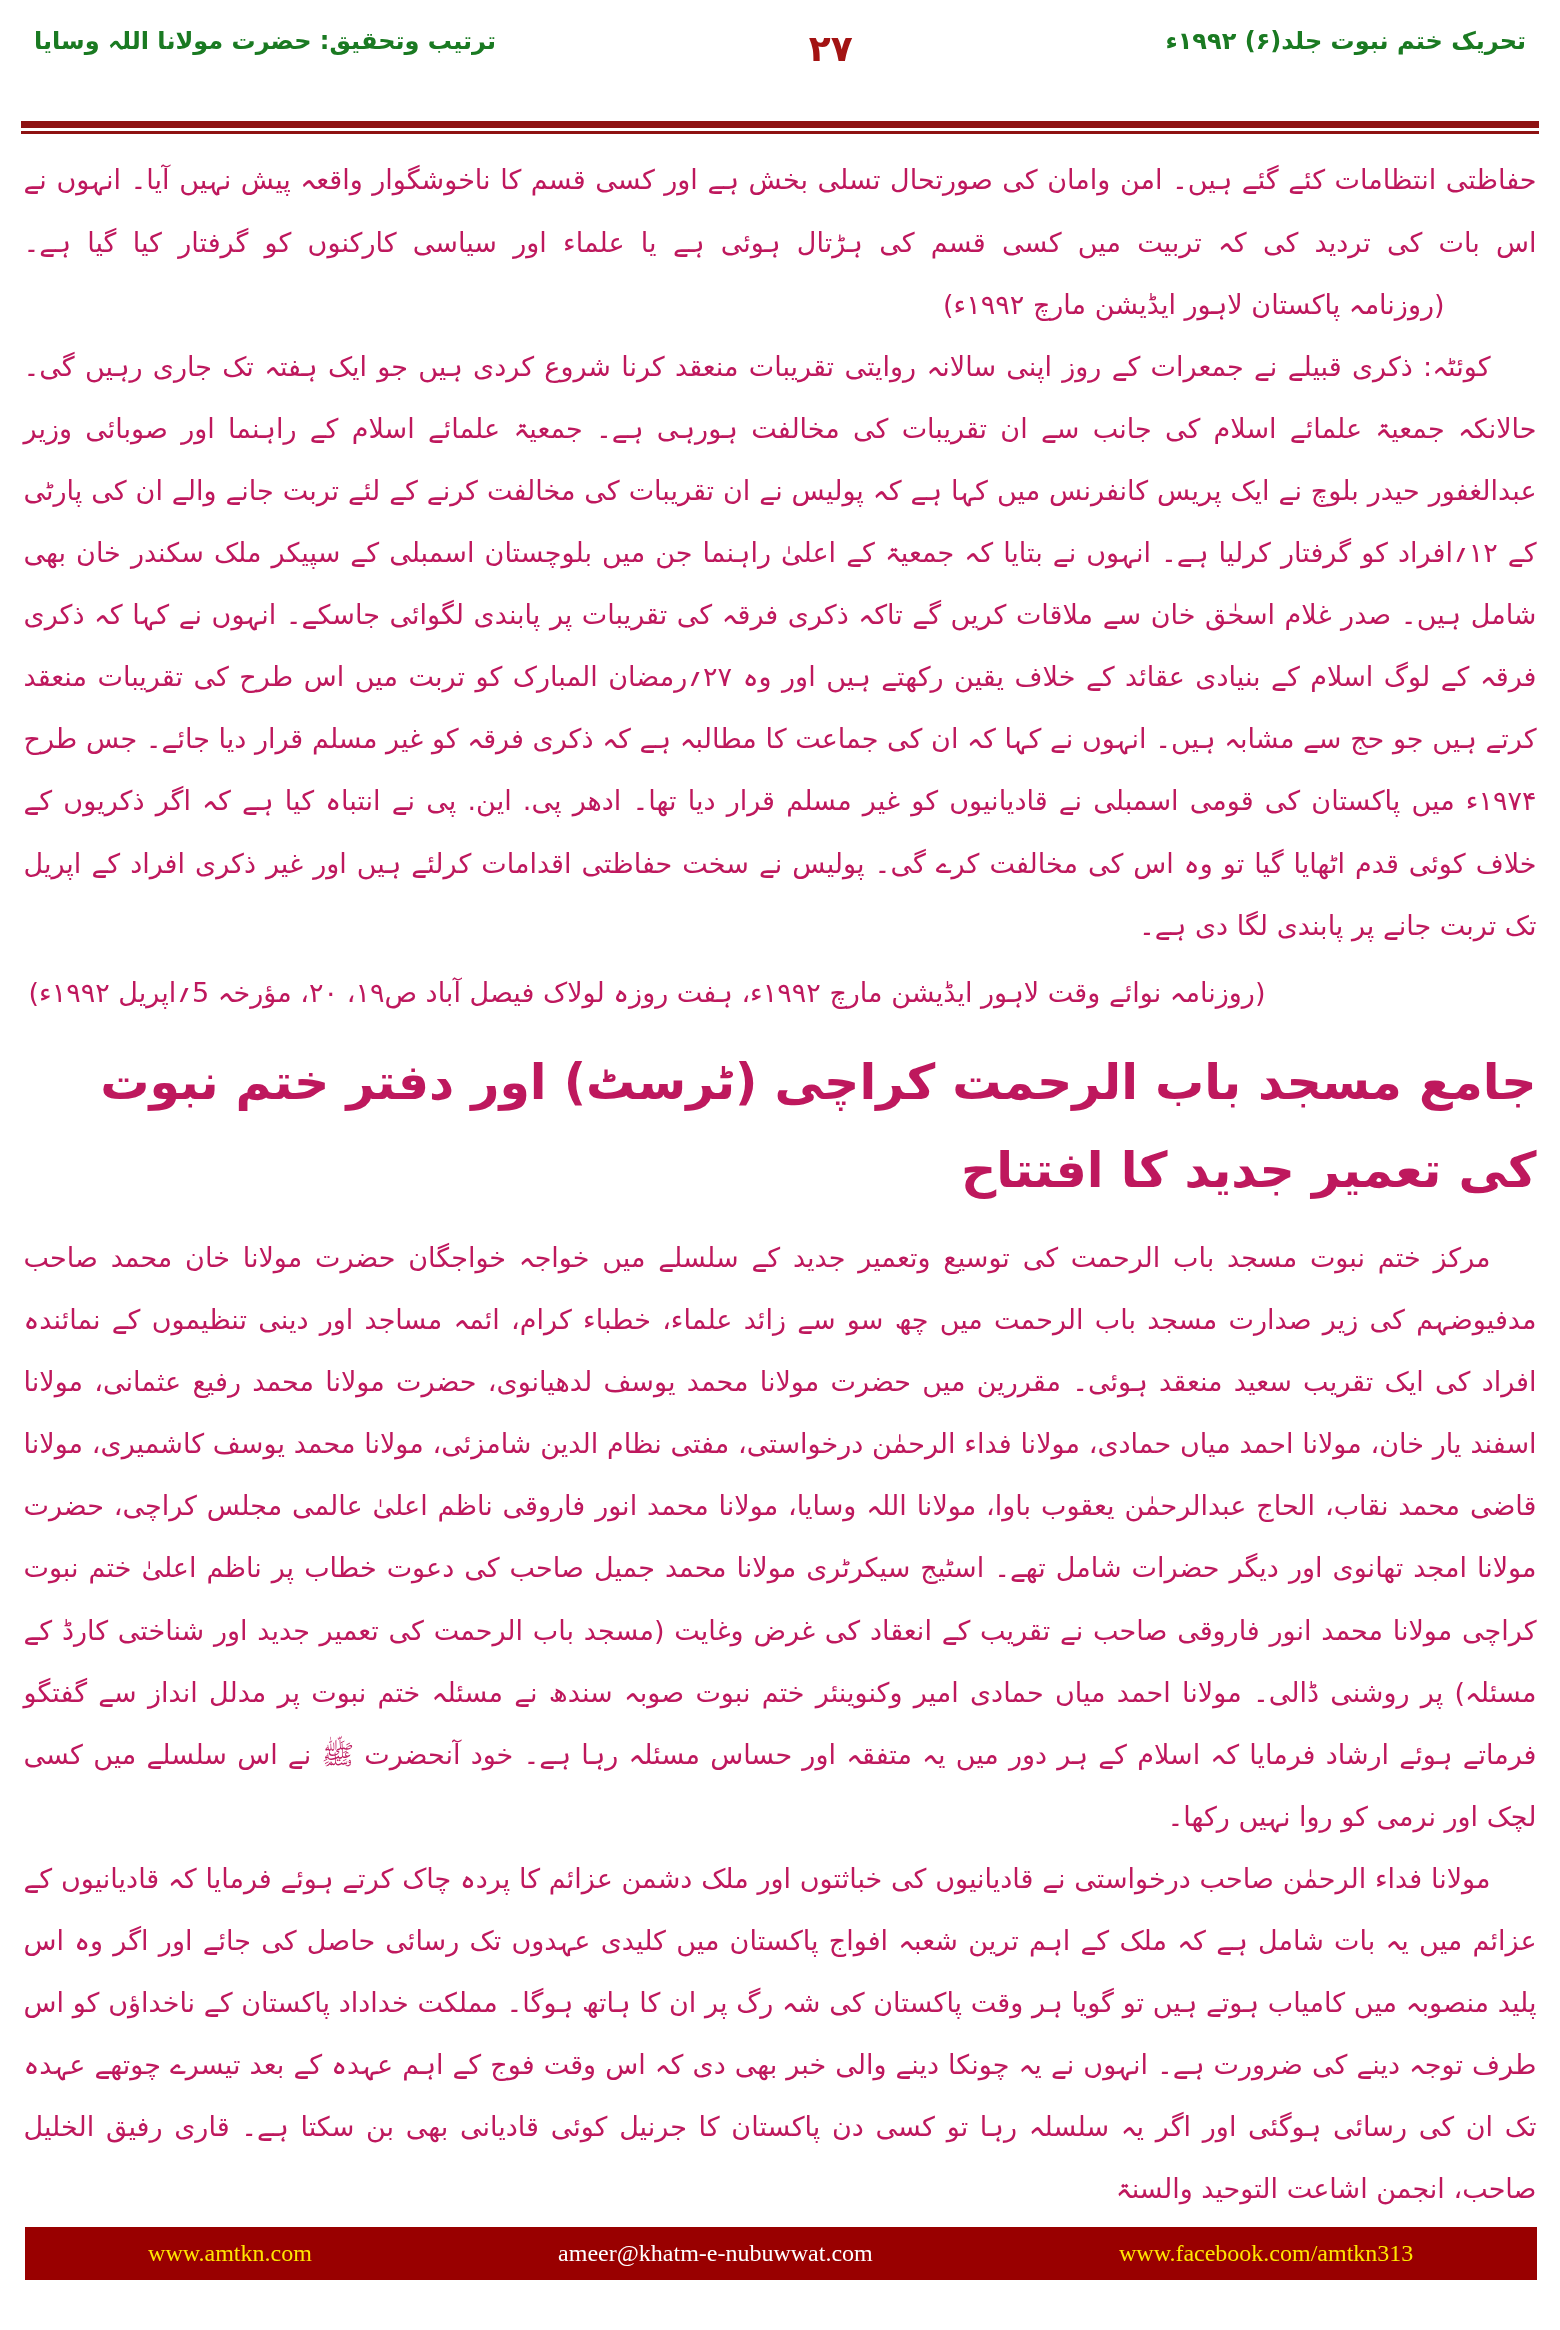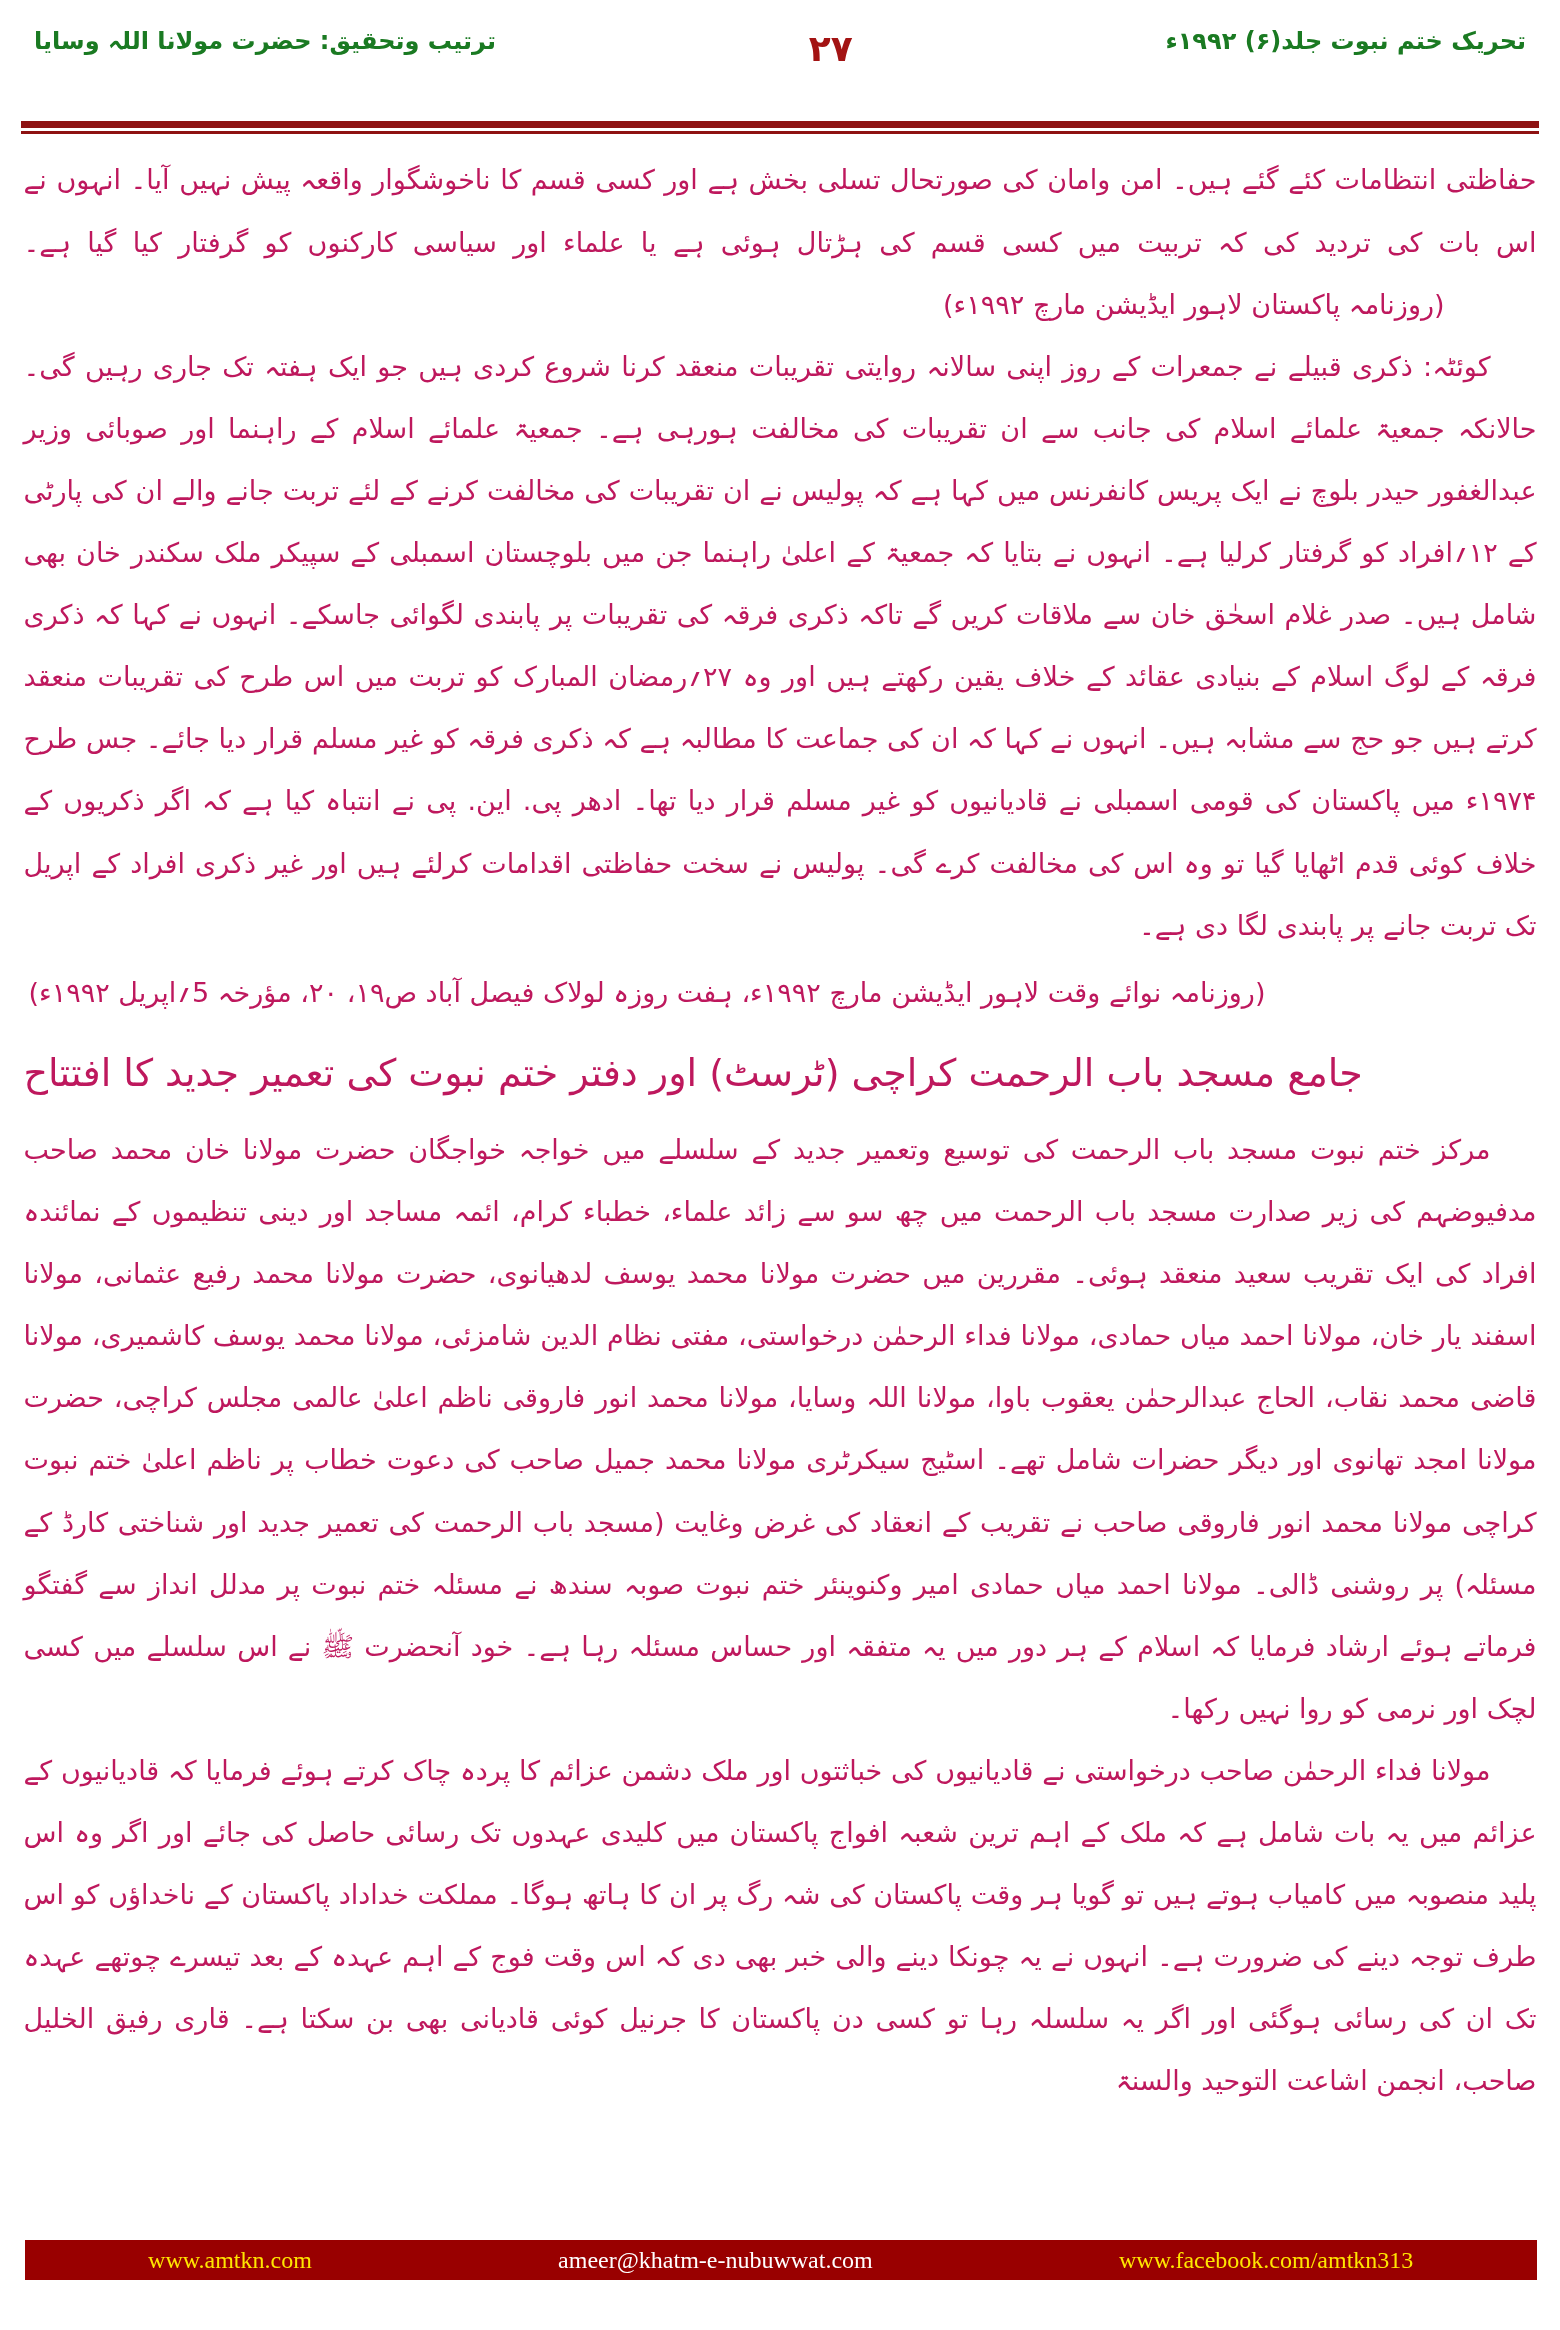--- a/index.html
+++ b/index.html
@@ -55,32 +55,32 @@
   .para.indent { text-indent:46px; }
   .ref-inline { margin-right:92px; white-space:nowrap; }
   .ref-line {
     direction:rtl;
     text-align:left;
     padding-left:5px;
     margin:5px 0 8.4px 0;
     white-space:normal;
   }
   .section-heading {
-    text-align:left;
-    font-size:38px;
-    font-weight:normal;
+    text-align:right;
+    font-size:49px;
+    font-weight:bold;
     line-height:1.8;
     margin:15px 0 11.8px 0;
   }
   
   .footer-bar {
     position:absolute;
     left:25px; right:23.5px;
     bottom:50px;
-    height:40px;
+    height:53px;
     background:#990000;
     display:flex;
     align-items:center;
     justify-content:space-around;
     font-family:"Liberation Serif", serif;
     font-size:24px;
   }
   .footer-link-yellow { color:#ffe600; text-decoration:none; }
   .footer-link-white  { color:#ffffff; text-decoration:none; }
 </style>

